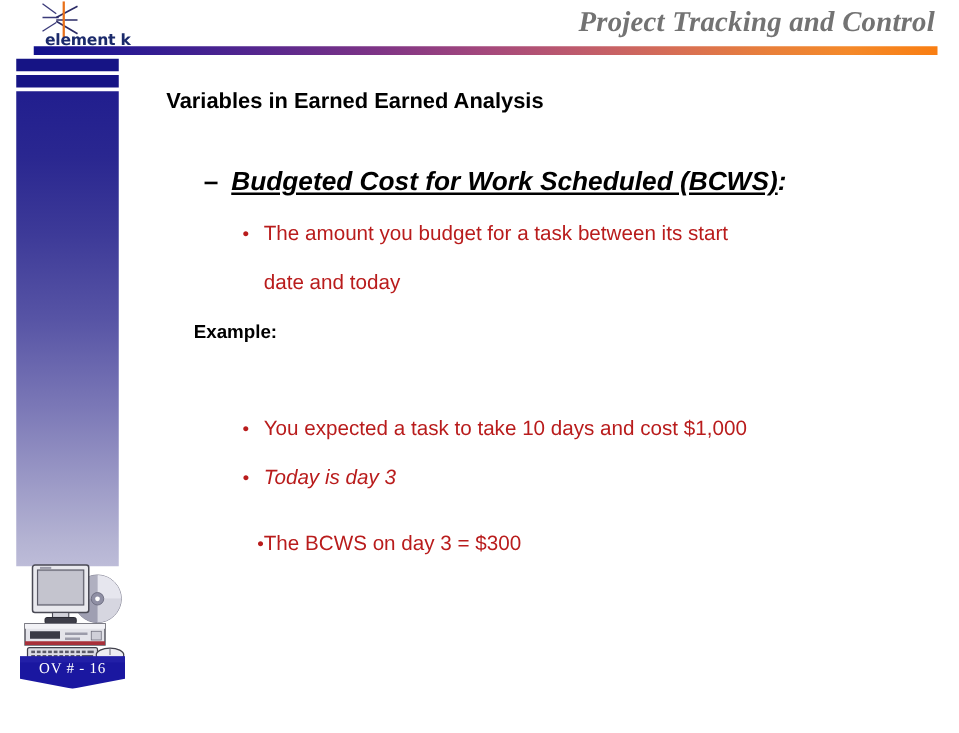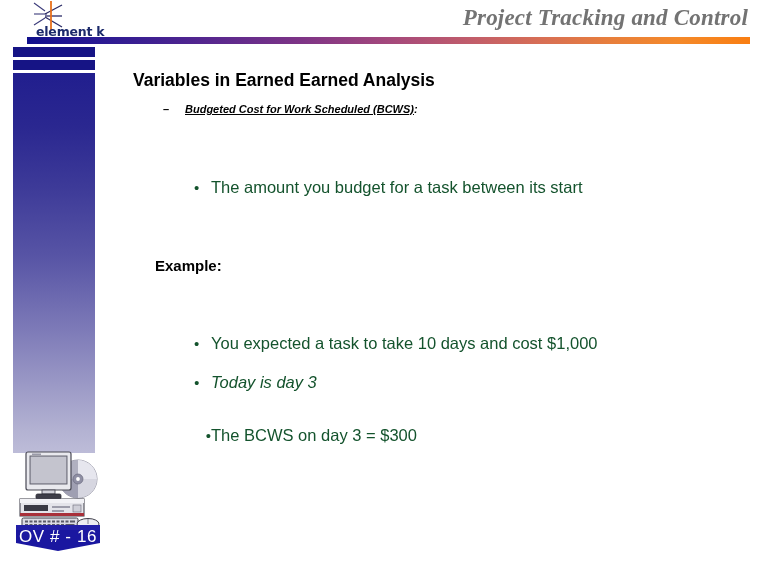--- a/index.html
+++ b/index.html
@@ -128,22 +128,22 @@
     height: 105px;
   }
   .computer-art svg { display:block; }
 
   .ov-label {
     position: absolute;
     left: 12px;
     top: 527px;
     width: 92px;
     text-align: center;
-    font-family: Liberation Sans, sans-serif;
-    font-size: 17px;
+    font-family: Liberation Serif, serif;
+    font-size: 12px;
     color: #ffffff;
     letter-spacing: 0.6px;
     pointer-events: none;
     white-space: nowrap;
   }
 
   
   .body-area {
     position: absolute;
     left: 0;
@@ -155,43 +155,43 @@
     left: 133px;
     top: 10px;
     font-size: 17.5px;
     font-weight: bold;
     color: #000000;
     white-space: nowrap;
   }
   .lvl2 {
     position: absolute;
     left: 163px;
-    top: 43px;
-    font-size: 11px;
+    top: 74px;
+    font-size: 21px;
     font-weight: bold;
     font-style: italic;
     color: #000000;
     white-space: nowrap;
   }
   .lvl2 .u {
     text-decoration: underline;
   }
   .lvl2 .dash {
     display: inline-block;
     width: 22px;
     font-style: normal;
     font-weight: bold;
     text-decoration: none;
   }
 
   .lvl3 {
     position: absolute;
     left: 194px;
     font-size: 16.5px;
-    color: #14532d;
+    color: #b91c1c;
     line-height: 38px;
     white-space: nowrap;
   }
   .lvl3 .bullet {
     display: inline-block;
     width: 17px;
     font-size: 15px;
   }
   .lvl3 .cont {
     display: block;
@@ -317,20 +317,21 @@
   <div class="body-area">
 
     <div class="lvl1">Variables in Earned Earned Analysis</div>
 
     <div class="lvl2">
       <span class="dash">–</span><span class="u">Budgeted Cost for Work Scheduled (BCWS)</span><span>:</span>
     </div>
 
     <div class="lvl3 b1">
       <span><span class="bullet">•</span><span>The amount you budget for a task between its start</span></span>
+      <span class="cont">date and today</span>
     </div>
 
     <div class="example-line">Example:</div>
 
     <div class="lvl3 b2">
       <span class="bullet">•</span><span>You expected a task to take 10 days and cost $1,000</span>
     </div>
 
     <div class="lvl3 b3">
       <span class="bullet">•</span><span>Today is day 3</span>

